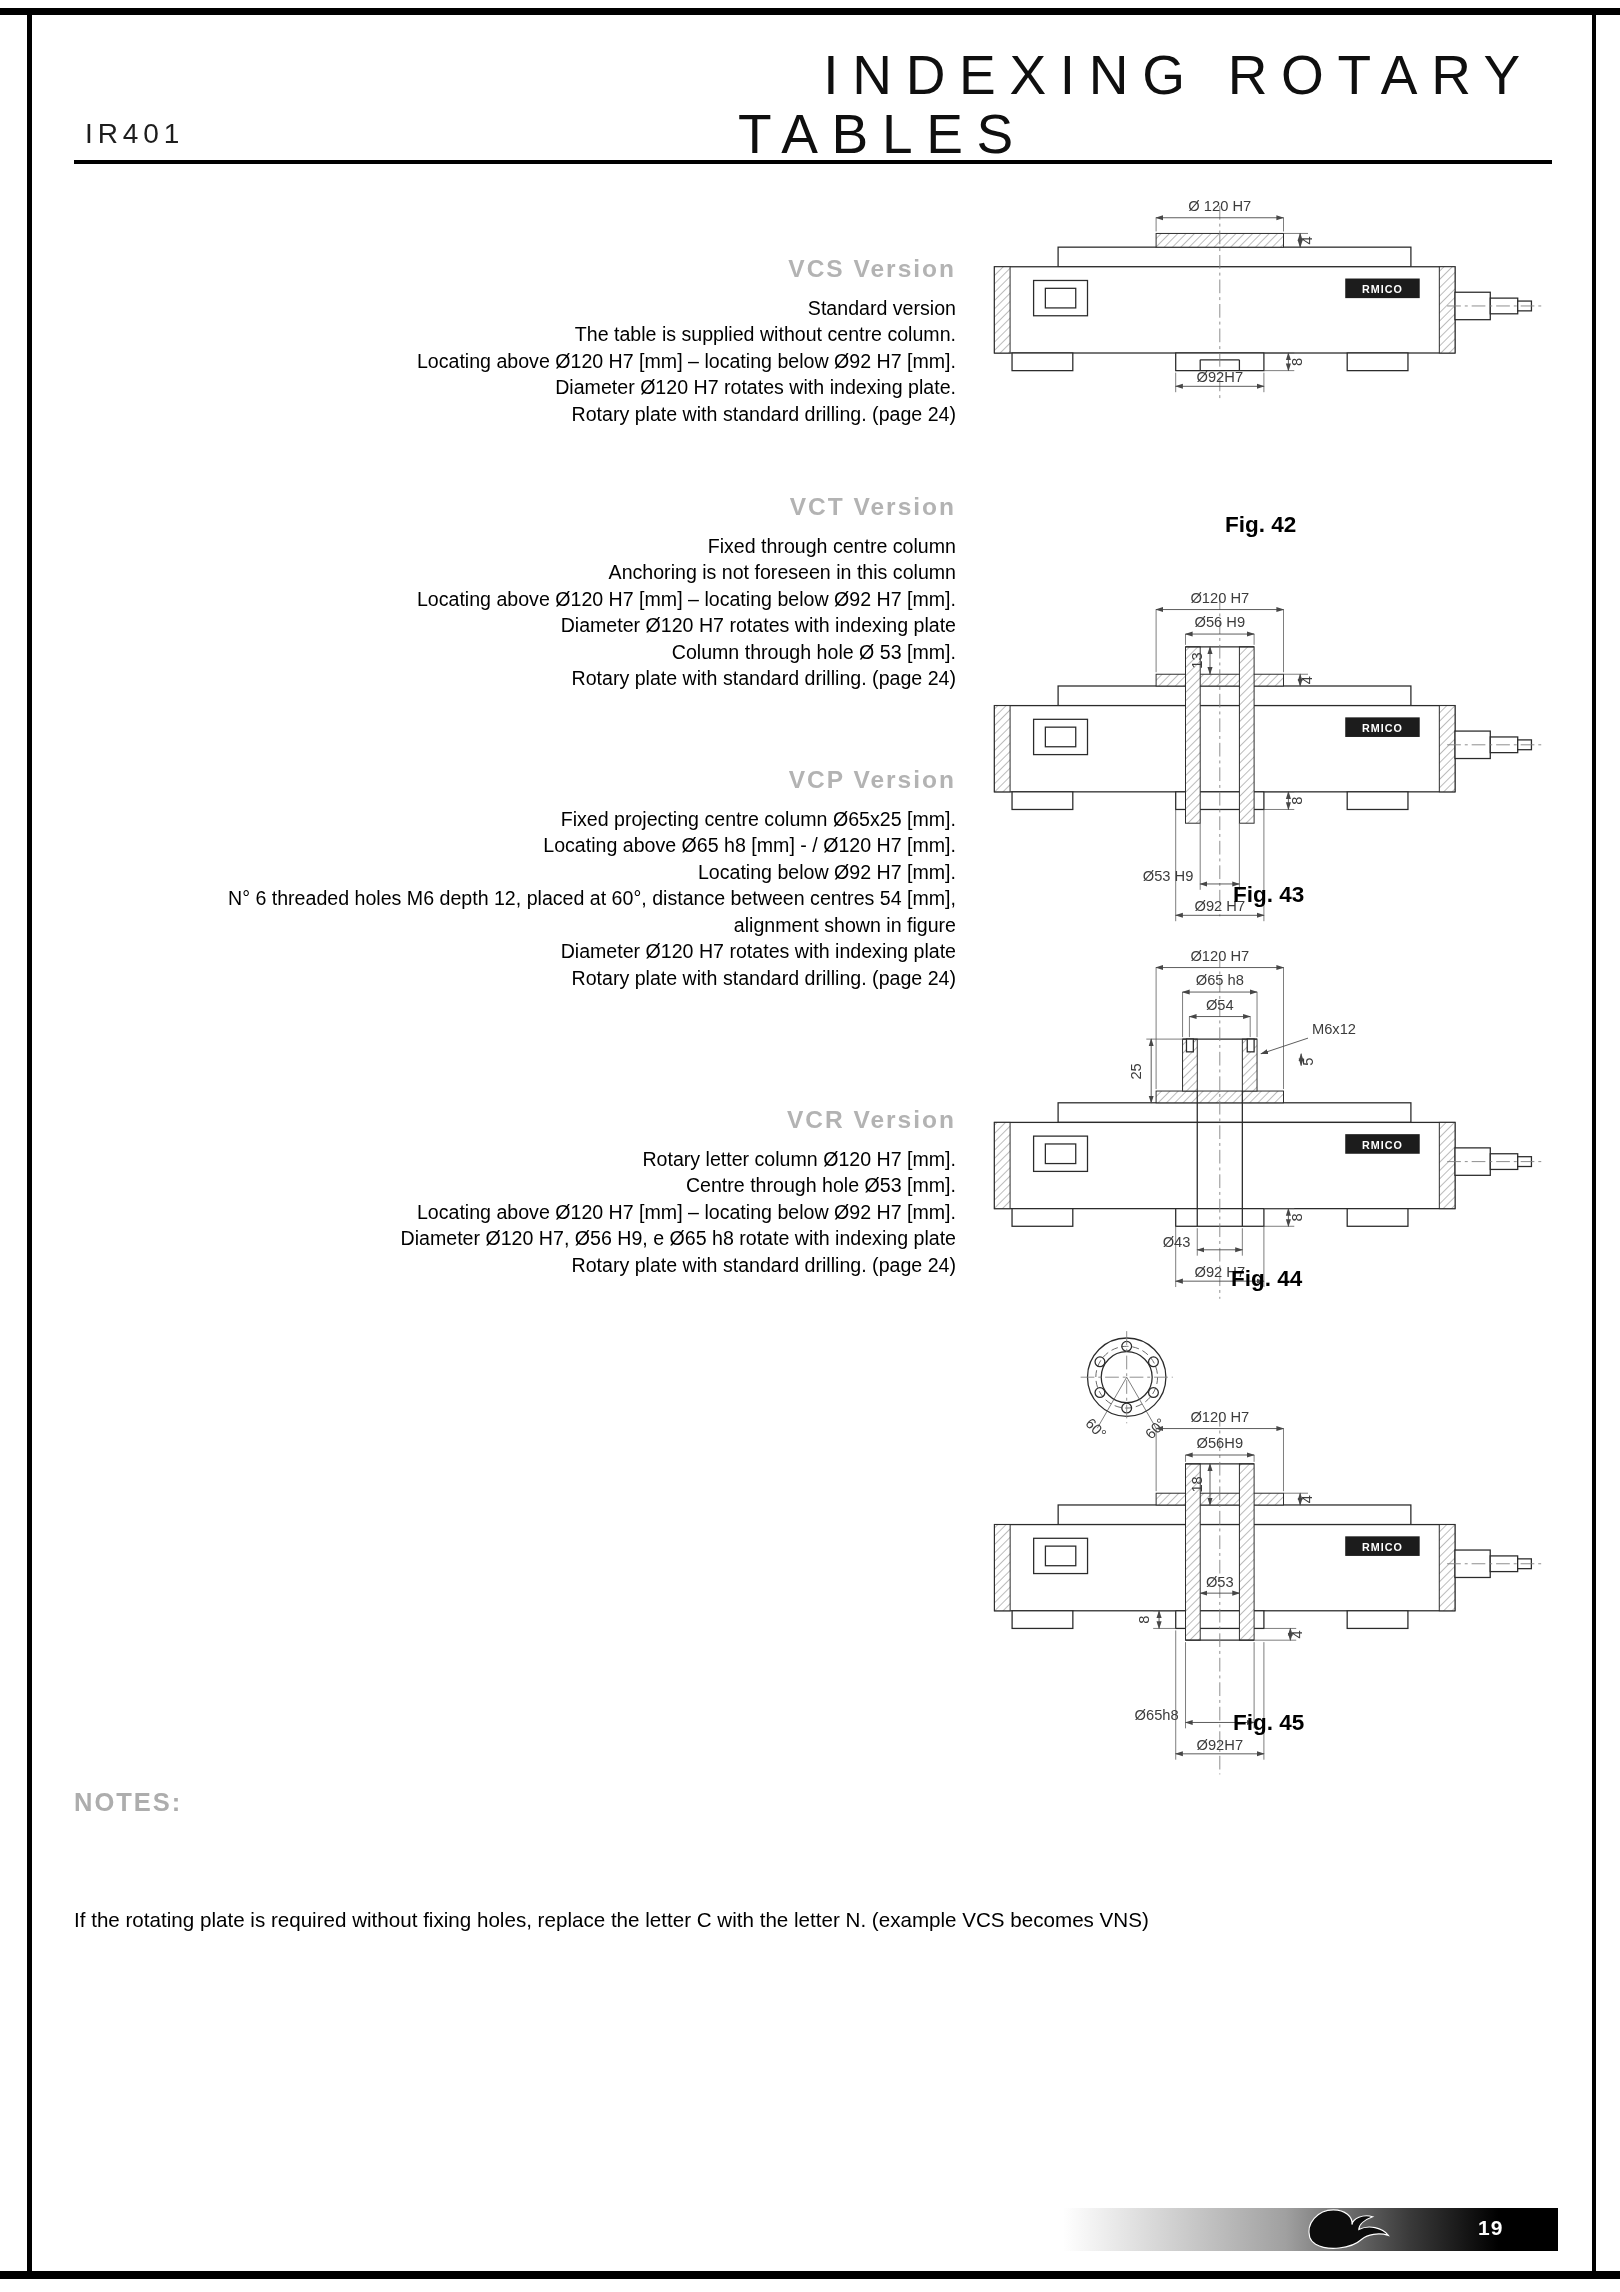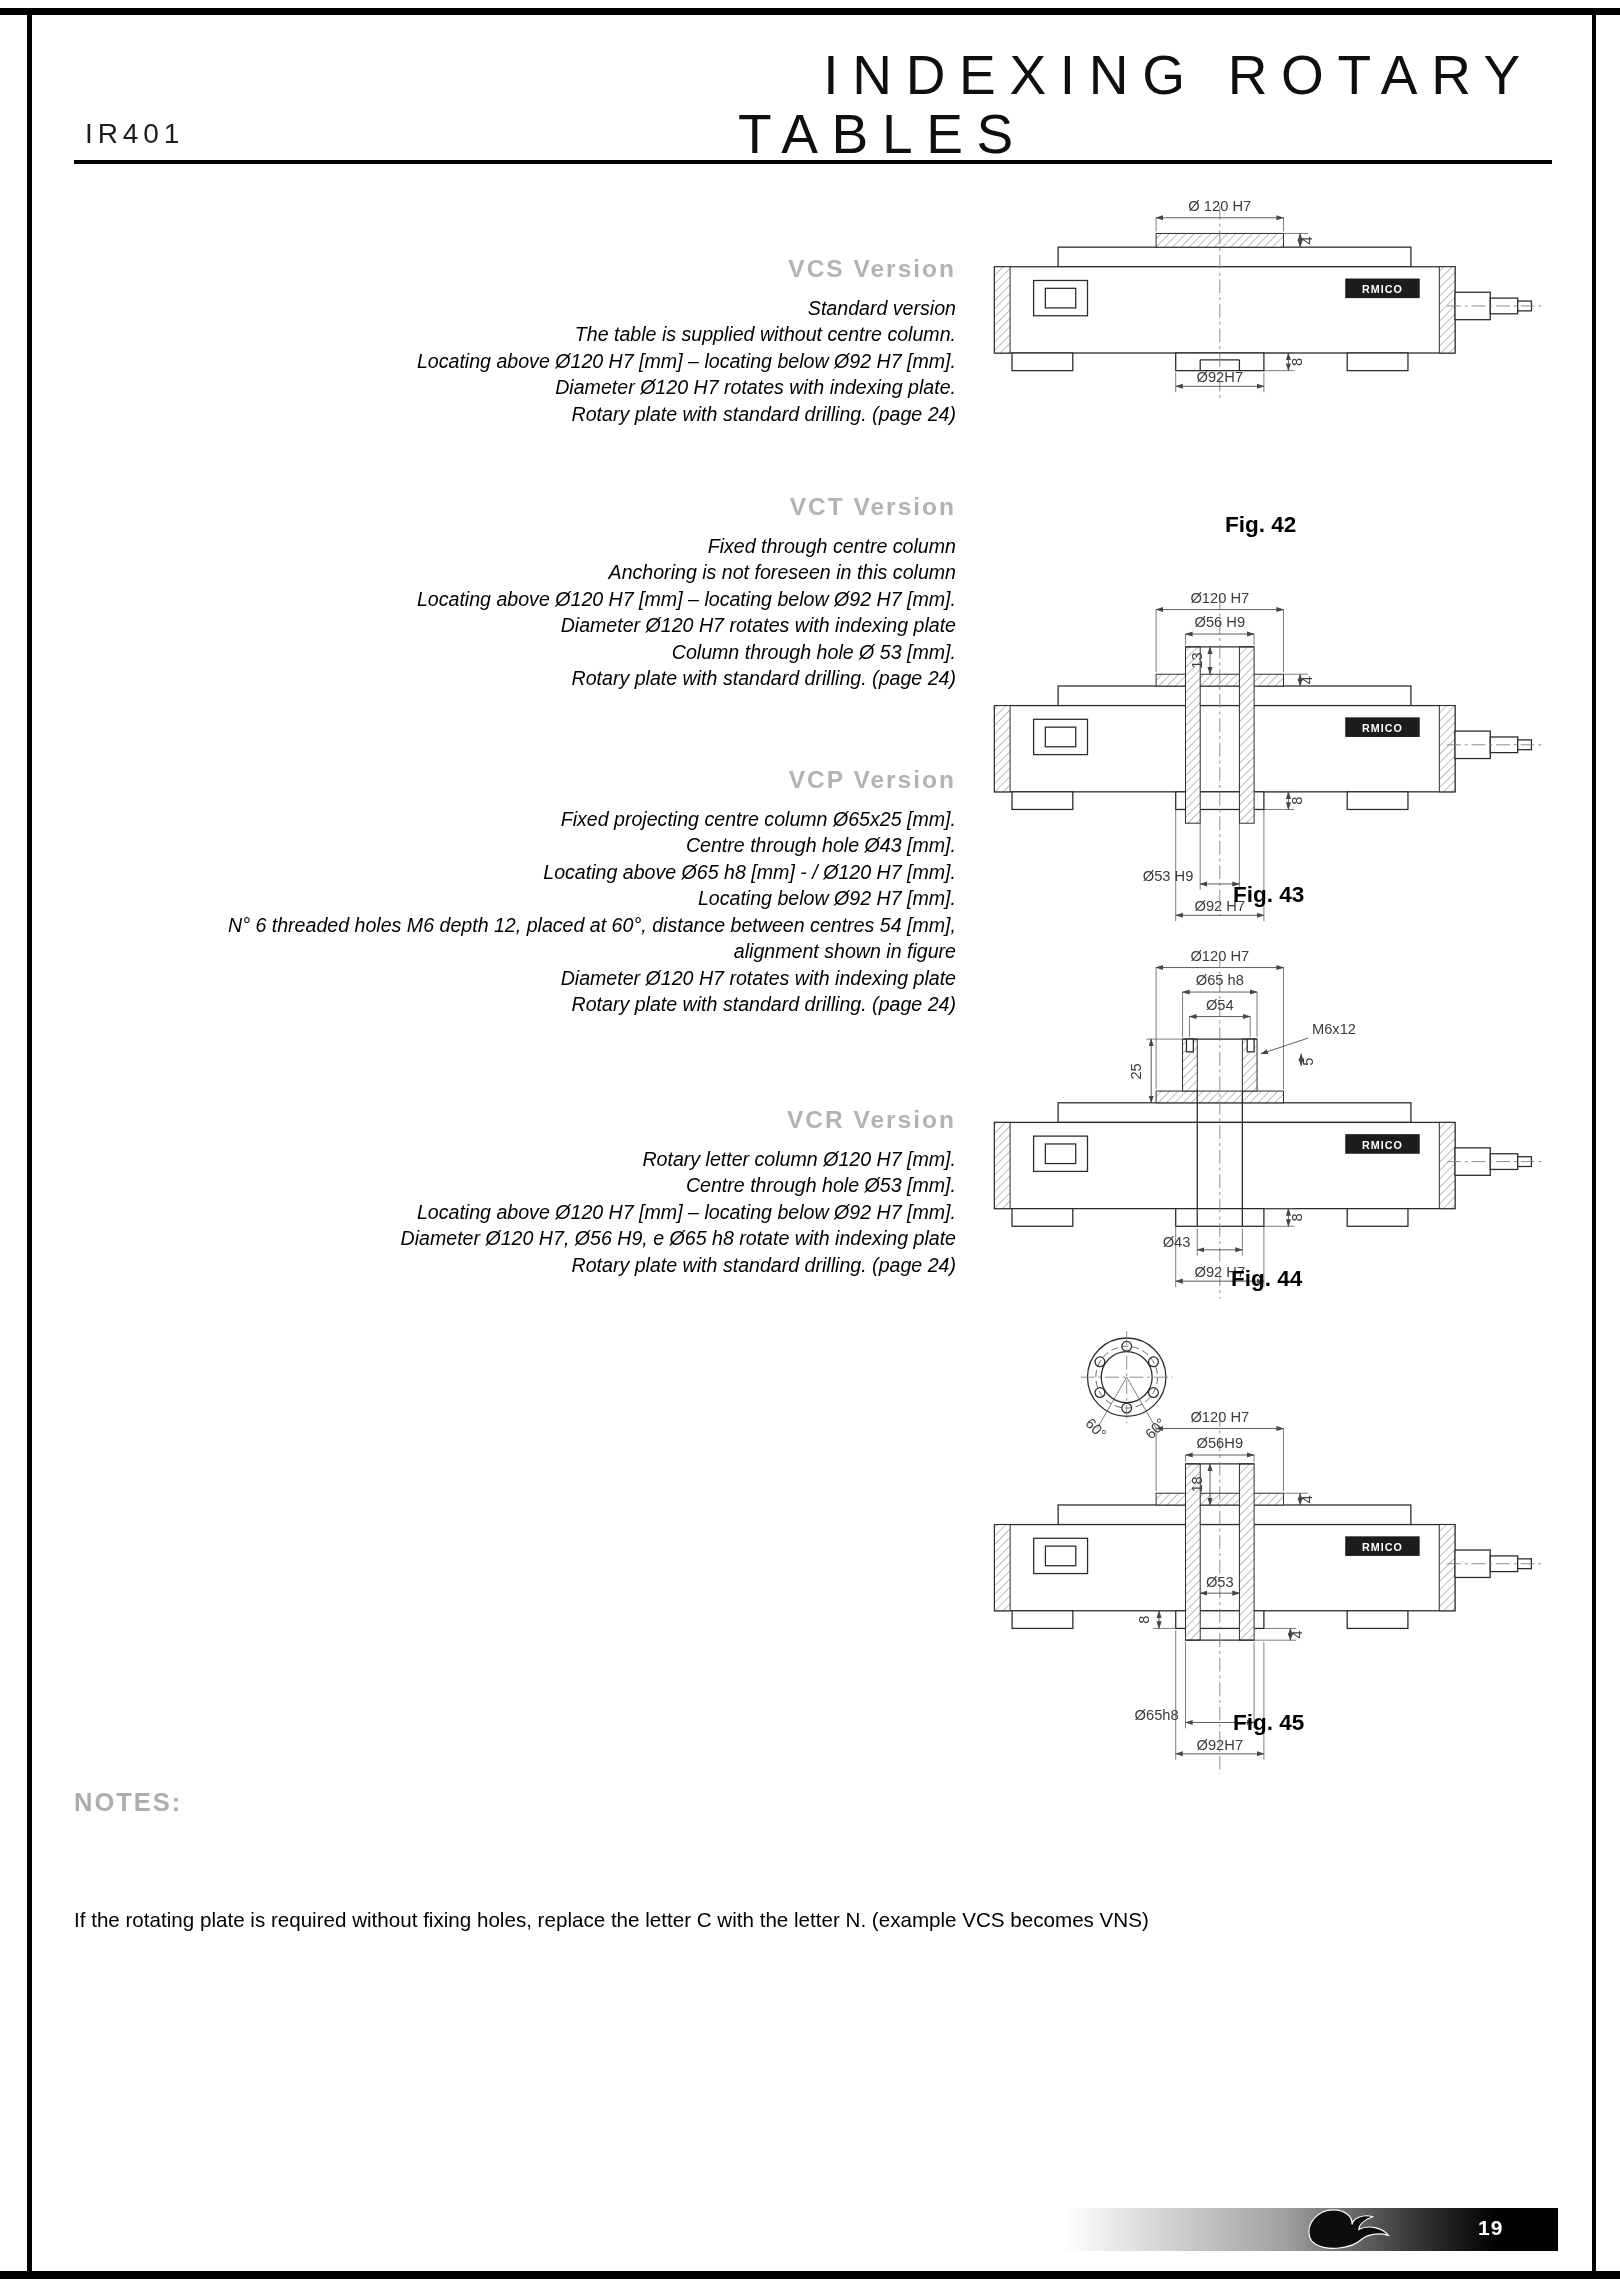--- a/index.html
+++ b/index.html
@@ -24,21 +24,21 @@
   }
   .header-rule { position:absolute; left:74px; width:1478px; top:160px; height:3.9px; background:#000; }
 
   .section-title {
     position:absolute; left:74px; top:186px; font-size:27.4px; font-weight:bold;
     color:#a9a9a9; letter-spacing:2.9px; white-space:nowrap;
   }
 
   .vblock { position:absolute; left:74px; width:882px;text-align:right; }
   .vblock .vh { font-size:24.5px; font-weight:bold; color:#b3b3b3; letter-spacing:2px; margin-bottom:11.8px; }
-  .vblock .vl { font-size:19.6px; line-height:26.5px; color:#000;font-style:italic; }
+  .vblock .vl { font-size:19.6px; line-height:26.5px; color:#000; }
 
   .fig-draw { position:absolute; overflow:visible; }
   .fig-draw .ol  { stroke:#2b2b2b; stroke-width:1.3; fill:none; }
   .fig-draw .fw  { stroke:#2b2b2b; stroke-width:1.3; fill:#fff; }
   .fig-draw .hatched { stroke:#2b2b2b; stroke-width:1; fill:url(#hatch); }
   .fig-draw .cl  { stroke:#808080; stroke-width:0.9; stroke-dasharray:14 4 3 4; fill:none; }
   .fig-draw .bc  { stroke:#555; stroke-width:0.9; stroke-dasharray:7 4; fill:none; }
   .fig-draw .ext { stroke:#5a5a5a; stroke-width:0.8; }
   .fig-draw .dimline { stroke:#474747; stroke-width:0.9; fill:none; }
   .fig-draw text.dim { font-family:"Liberation Sans", sans-serif; font-size:15px; fill:#3c3c3c; }
@@ -105,21 +105,20 @@
     <div class="vl">Anchoring is not foreseen in this column</div>
     <div class="vl">Locating above Ø120 H7 [mm] – locating below Ø92 H7 [mm].</div>
     <div class="vl">Diameter Ø120 H7 rotates with indexing plate</div>
     <div class="vl">Column through hole Ø 53 [mm].</div>
     <div class="vl">Rotary plate with standard drilling. (page 24)</div>
   </div>
 
   <div class="vblock" style="top:766px;">
     <div class="vh">VCP Version</div>
     <div class="vl">Fixed projecting centre column Ø65x25 [mm].</div>
-    <div class="vl">Centre through hole Ø43 [mm].</div>
     <div class="vl">Locating above Ø65 h8 [mm] - / Ø120 H7 [mm].</div>
     <div class="vl">Locating below Ø92 H7 [mm].</div>
     <div class="vl">N° 6 threaded holes M6 depth 12, placed at 60°, distance between centres 54 [mm],</div>
     <div class="vl">alignment shown in figure</div>
     <div class="vl">Diameter Ø120 H7 rotates with indexing plate</div>
     <div class="vl">Rotary plate with standard drilling. (page 24)</div>
   </div>
 
   <div class="vblock" style="top:1106px;">
     <div class="vh">VCR Version</div>

